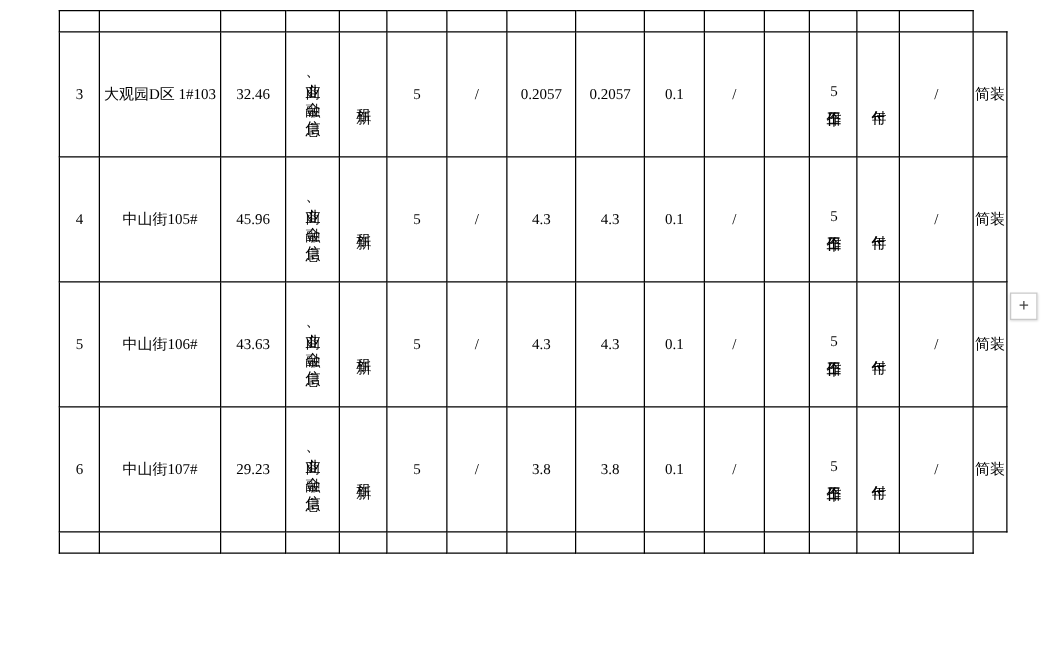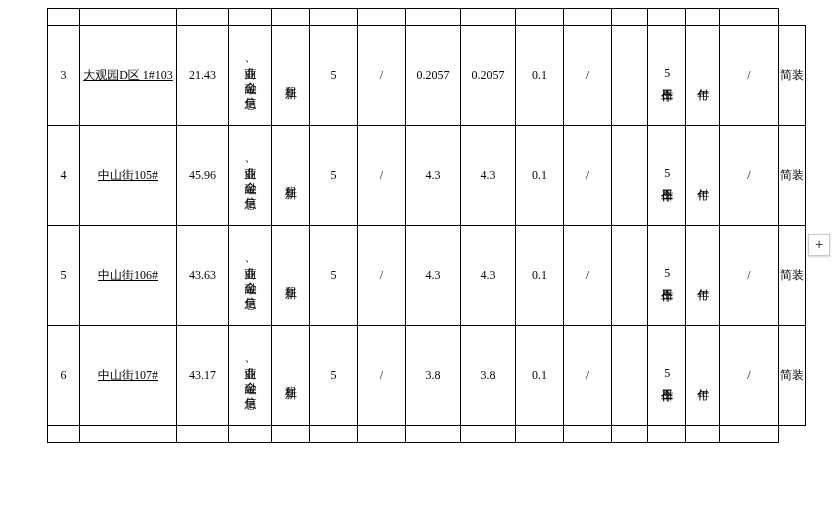--- a/index.html
+++ b/index.html
@@ -65,21 +65,21 @@
     line-height: 1.08;
   }
   .vert-narrow {
     writing-mode: vertical-rl;
     text-orientation: upright;
     display: inline-block;
     letter-spacing: 0px;
     line-height: 1.12;
   }
   .num { font-family: "Liberation Serif", serif; font-size: 12px; }
-  .addr { font-size: 12px; line-height: 1.35; text-decoration: underline; }
+  .addr { font-size: 12px; line-height: 1.35; }
   .cjk { font-size: 12px; }
 
   
   #plus-btn {
     position: absolute;
     left: 808px;
     top: 234px;
     width: 20px;
     height: 20px;
     border: 1px solid #c9c9c9;
@@ -133,21 +133,21 @@
         <td></td>
         <td></td>
         <td></td>
         <td></td>
         <td></td>
       </tr>
 
       <tr class="r-data">
         <td class="num">3</td>
         <td class="addr">大观园D区 1#103</td>
-        <td class="num">21.43</td>
+        <td class="num">32.46</td>
         <td><span class="vert">商业、金融、信息</span></td>
         <td><span class="vert">新租</span></td>
         <td class="num">5</td>
         <td class="num">/</td>
         <td class="num">0.2057</td>
         <td class="num">0.2057</td>
         <td class="num">0.1</td>
         <td class="num">/</td>
         <td class="num"></td>
         <td><span class="vert-narrow">5个工作日</span></td>
@@ -190,21 +190,21 @@
         <td class="num"></td>
         <td><span class="vert-narrow">5个工作日</span></td>
         <td><span class="vert-narrow">年付</span></td>
         <td class="num">/</td>
         <td class="cjk">简装</td>
       </tr>
 
       <tr class="r-data">
         <td class="num">6</td>
         <td class="addr">中山街107#</td>
-        <td class="num">43.17</td>
+        <td class="num">29.23</td>
         <td><span class="vert">商业、金融、信息</span></td>
         <td><span class="vert">新租</span></td>
         <td class="num">5</td>
         <td class="num">/</td>
         <td class="num">3.8</td>
         <td class="num">3.8</td>
         <td class="num">0.1</td>
         <td class="num">/</td>
         <td class="num"></td>
         <td><span class="vert-narrow">5个工作日</span></td>

